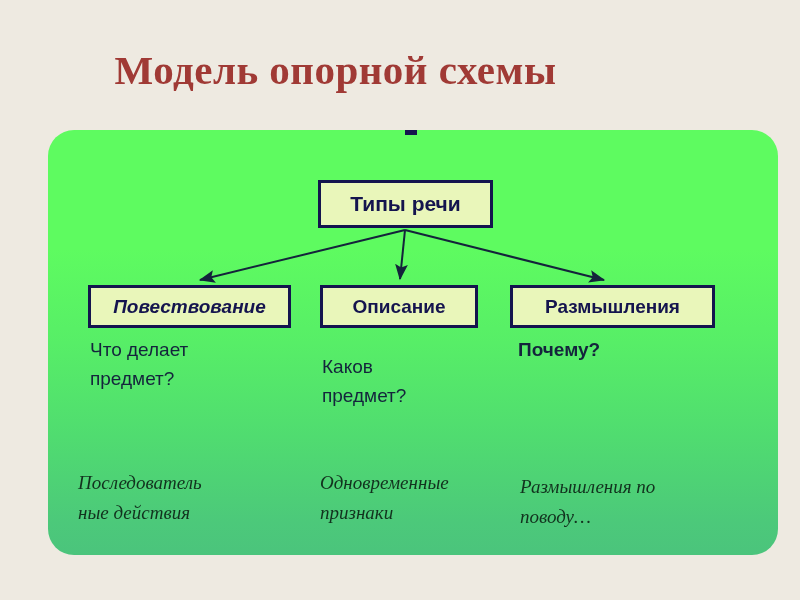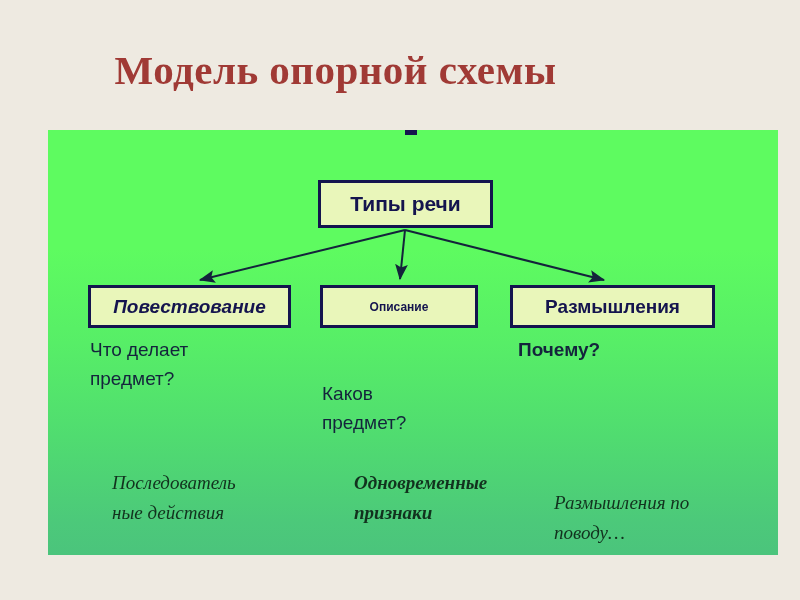--- a/index.html
+++ b/index.html
@@ -40,20 +40,21 @@
     width: 730px;
     height: 425px;
     background: linear-gradient(to bottom,
                 #5EFB60 0%,
                 #5EFB60 28%,
                 #57EE67 50%,
                 #50DC70 72%,
                 #4CC97A 92%,
                 #4BC47C 100%);
     overflow: hidden;
+    border-radius: 26px;
   }
 
   
   .top-artifact {
     position: absolute;
     left: 357px;
     top: 0px;
     width: 12px;
     height: 5px;
     background: #15154E;
@@ -74,21 +75,21 @@
     white-space: nowrap;
   }
   .node-root {
     left: 270px;
     top: 50px;
     width: 175px;
     height: 48px;
     font-size: 21px;
   }
   .node-a { left: 40px;  top: 155px; width: 203px; height: 43px; font-size: 19px; font-style: italic; }
-  .node-b { left: 272px; top: 155px; width: 158px; height: 43px; font-size: 12px; }
+  .node-b { left: 272px; top: 155px; width: 158px; height: 43px; font-size: 19px; }
   .node-c { left: 462px; top: 155px; width: 205px; height: 43px; font-size: 19px; }
 
   
   .arrow-layer {
     position: absolute;
     left: 0;
     top: 0;
     width: 730px;
     height: 425px;
     pointer-events: none;
@@ -98,37 +99,36 @@
   .question {
     position: absolute;
     color: #14243C;
     font-family: "Liberation Sans", sans-serif;
     font-size: 19px;
     line-height: 29px;
     font-weight: normal;
     white-space: pre-line;
   }
   .q-a { left: 42px;  top: 205px; width: 190px; }
-  .q-b { left: 274px; top: 222px; width: 180px; margin-top: 27px; }
+  .q-b { left: 274px; top: 222px; width: 180px; }
   .q-c { left: 470px; top: 205px; width: 200px; font-weight: bold; }
 
   
   .descriptor {
     position: absolute;
     color: #12321E;
     font-family: "Liberation Serif", "DejaVu Serif", serif;
     font-style: italic;
     font-size: 19px;
     line-height: 30px;
     white-space: pre-line;
-    margin-left: 34px;
   }
   .d-a { left: 30px;  top: 338px; width: 210px; }
-  .d-b { left: 272px; top: 338px; width: 210px; font-weight: bold; }
-  .d-c { left: 472px; top: 358px; width: 215px; }
+  .d-b { left: 272px; top: 338px; width: 210px; }
+  .d-c { left: 472px; top: 342px; width: 215px; }
 </style>
 </head>
 <body>
 
 <div class="slide-title">Модель опорной схемы</div>
 
 <div class="diagram-panel">
 
   <div class="top-artifact"></div>
 

